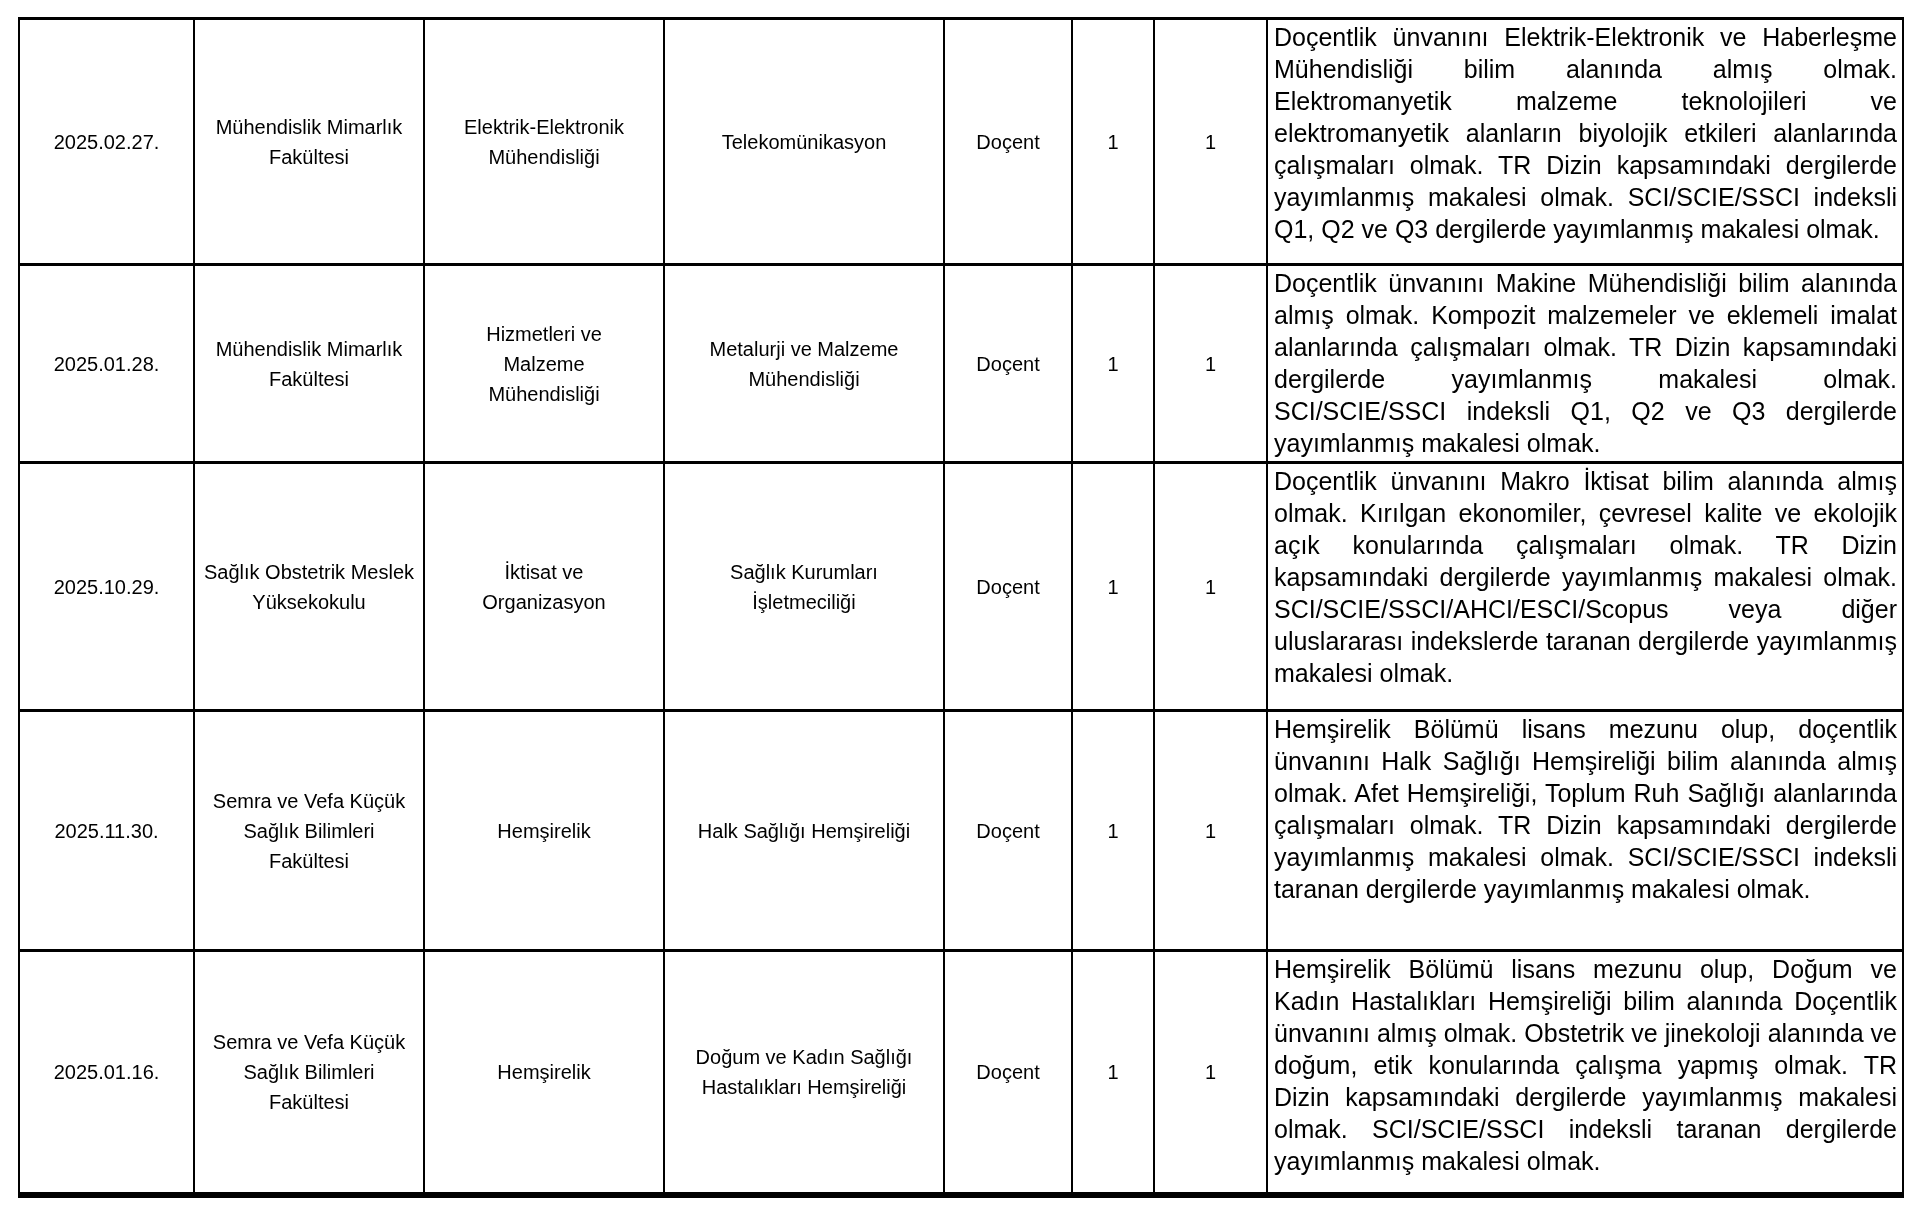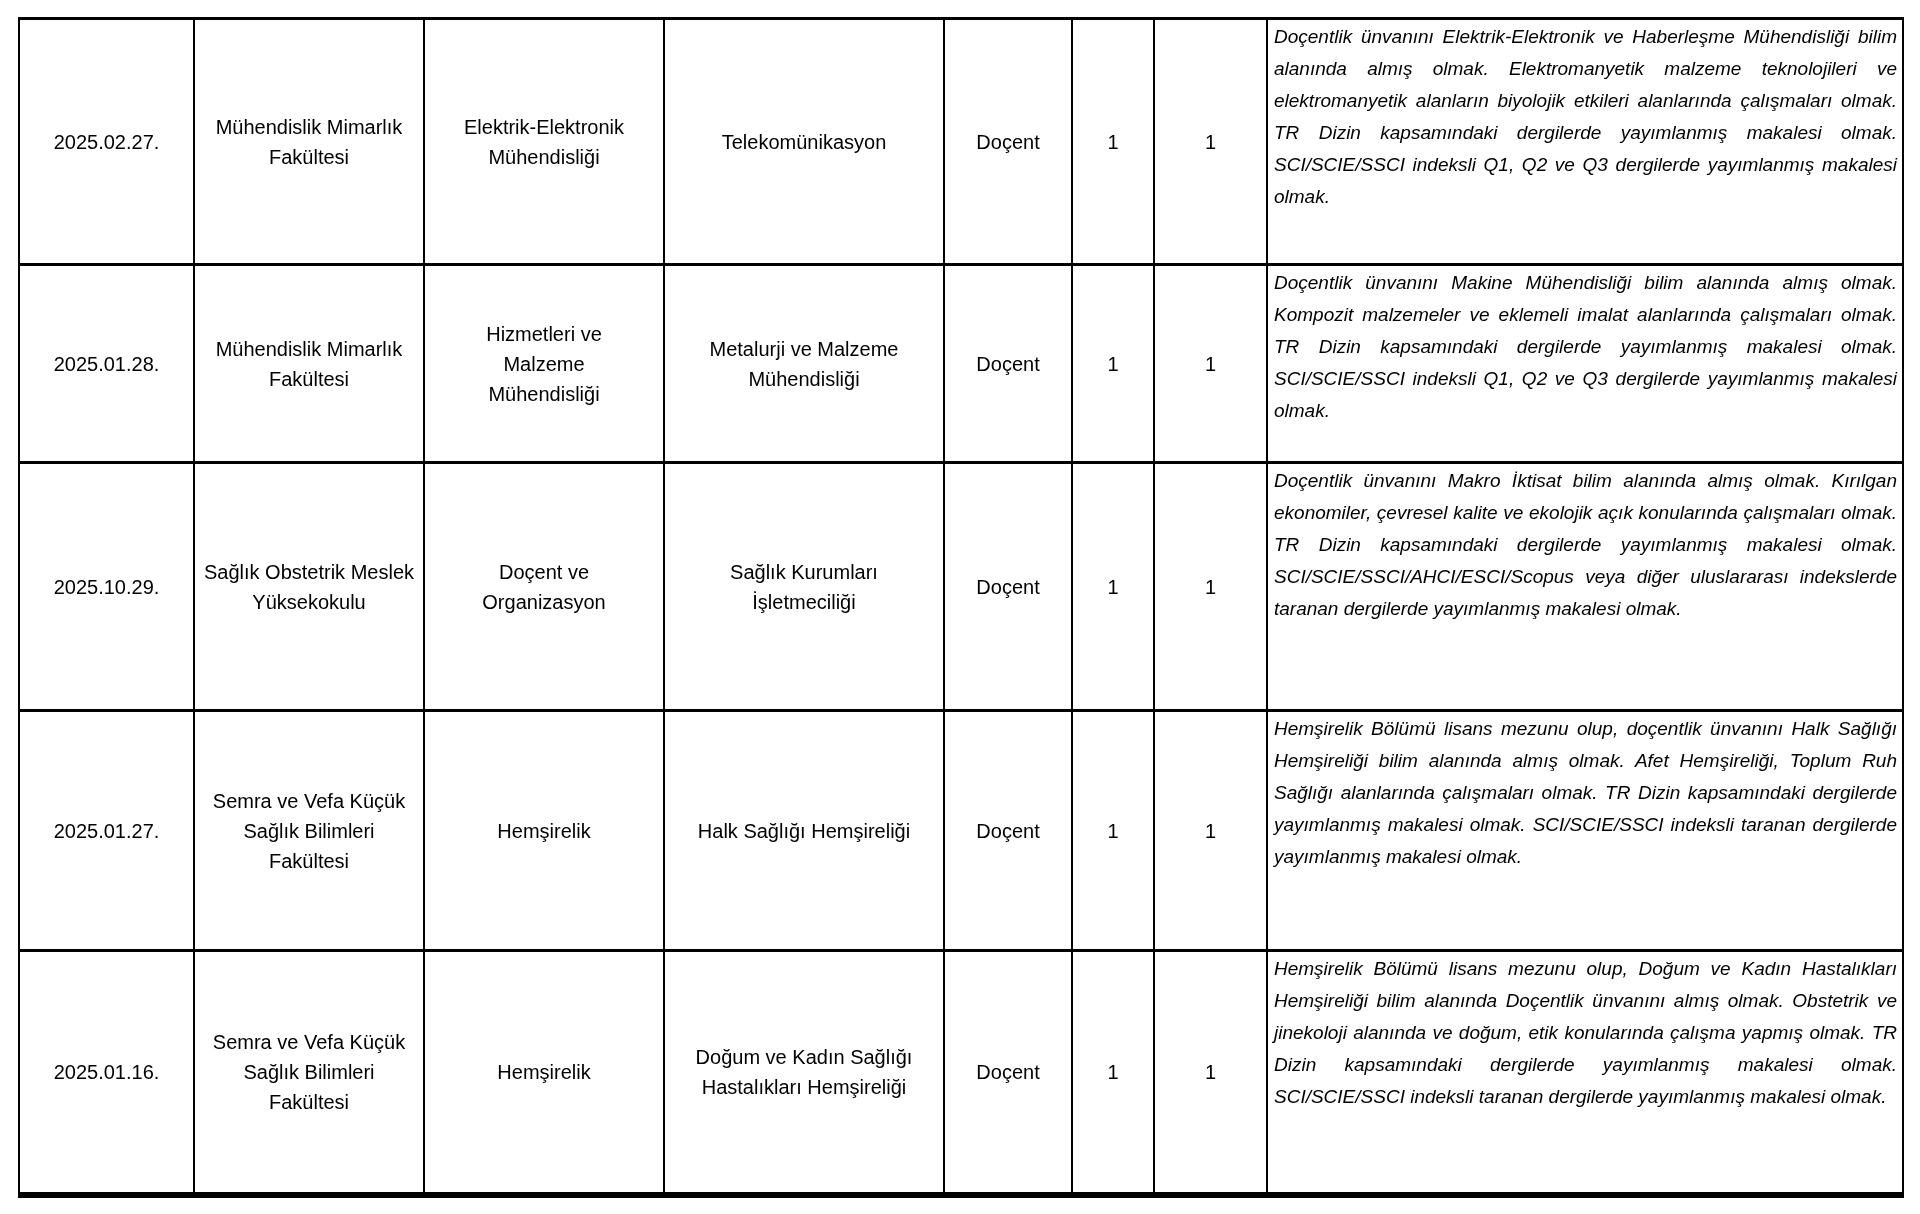--- a/index.html
+++ b/index.html
@@ -36,24 +36,23 @@
     vertical-align: middle;
     font-size: 20px;
     line-height: 30px;
     padding: 2px 6px;
     white-space: pre-line;
   }
   td.desc {
     text-align: justify;
     text-justify: inter-word;
     vertical-align: top;
-    font-size: 19px;
+    font-size: 25px;
     line-height: 32px;
     padding: 1px 5px 2px 6px;
-    font-style: italic;
   }
   tr.r1 { height: 246px; }
   tr.r2 { height: 198px; }
   tr.r3 { height: 248px; }
   tr.r4 { height: 240px; }
   tr.r5 { height: 244px; }
   
   col.col-date  { width: 175px; }
   col.col-fac   { width: 230px; }
   col.col-dept  { width: 240px; }
@@ -102,31 +101,31 @@
 Mühendisliği</td>
         <td class="c">Doçent</td>
         <td class="c">1</td>
         <td class="c">1</td>
         <td class="desc">Doçentlik ünvanını Makine Mühendisliği bilim alanında almış olmak. Kompozit malzemeler ve eklemeli imalat alanlarında çalışmaları olmak. TR Dizin kapsamındaki dergilerde yayımlanmış makalesi olmak. SCI/SCIE/SSCI indeksli Q1, Q2 ve Q3 dergilerde yayımlanmış makalesi olmak.</td>
       </tr>
       <tr class="r3">
         <td class="c">2025.10.29.</td>
         <td class="c">Sağlık Obstetrik Meslek
 Yüksekokulu</td>
-        <td class="c">Doçent ve
+        <td class="c">İktisat ve
 Organizasyon</td>
         <td class="c">Sağlık Kurumları
 İşletmeciliği</td>
         <td class="c">Doçent</td>
         <td class="c">1</td>
         <td class="c">1</td>
         <td class="desc">Doçentlik ünvanını Makro İktisat bilim alanında almış olmak. Kırılgan ekonomiler, çevresel kalite ve ekolojik açık konularında çalışmaları olmak. TR Dizin kapsamındaki dergilerde yayımlanmış makalesi olmak. SCI/SCIE/SSCI/AHCI/ESCI/Scopus veya diğer uluslararası indekslerde taranan dergilerde yayımlanmış makalesi olmak.</td>
       </tr>
       <tr class="r4">
-        <td class="c">2025.01.27.</td>
+        <td class="c">2025.11.30.</td>
         <td class="c">Semra ve Vefa Küçük
 Sağlık Bilimleri Fakültesi</td>
         <td class="c">Hemşirelik</td>
         <td class="c">Halk Sağlığı Hemşireliği</td>
         <td class="c">Doçent</td>
         <td class="c">1</td>
         <td class="c">1</td>
         <td class="desc">Hemşirelik Bölümü lisans mezunu olup, doçentlik ünvanını Halk Sağlığı Hemşireliği bilim alanında almış olmak. Afet Hemşireliği, Toplum Ruh Sağlığı alanlarında çalışmaları olmak. TR Dizin kapsamındaki dergilerde yayımlanmış makalesi olmak. SCI/SCIE/SSCI indeksli taranan dergilerde yayımlanmış makalesi olmak.</td>
       </tr>
       <tr class="r5">

